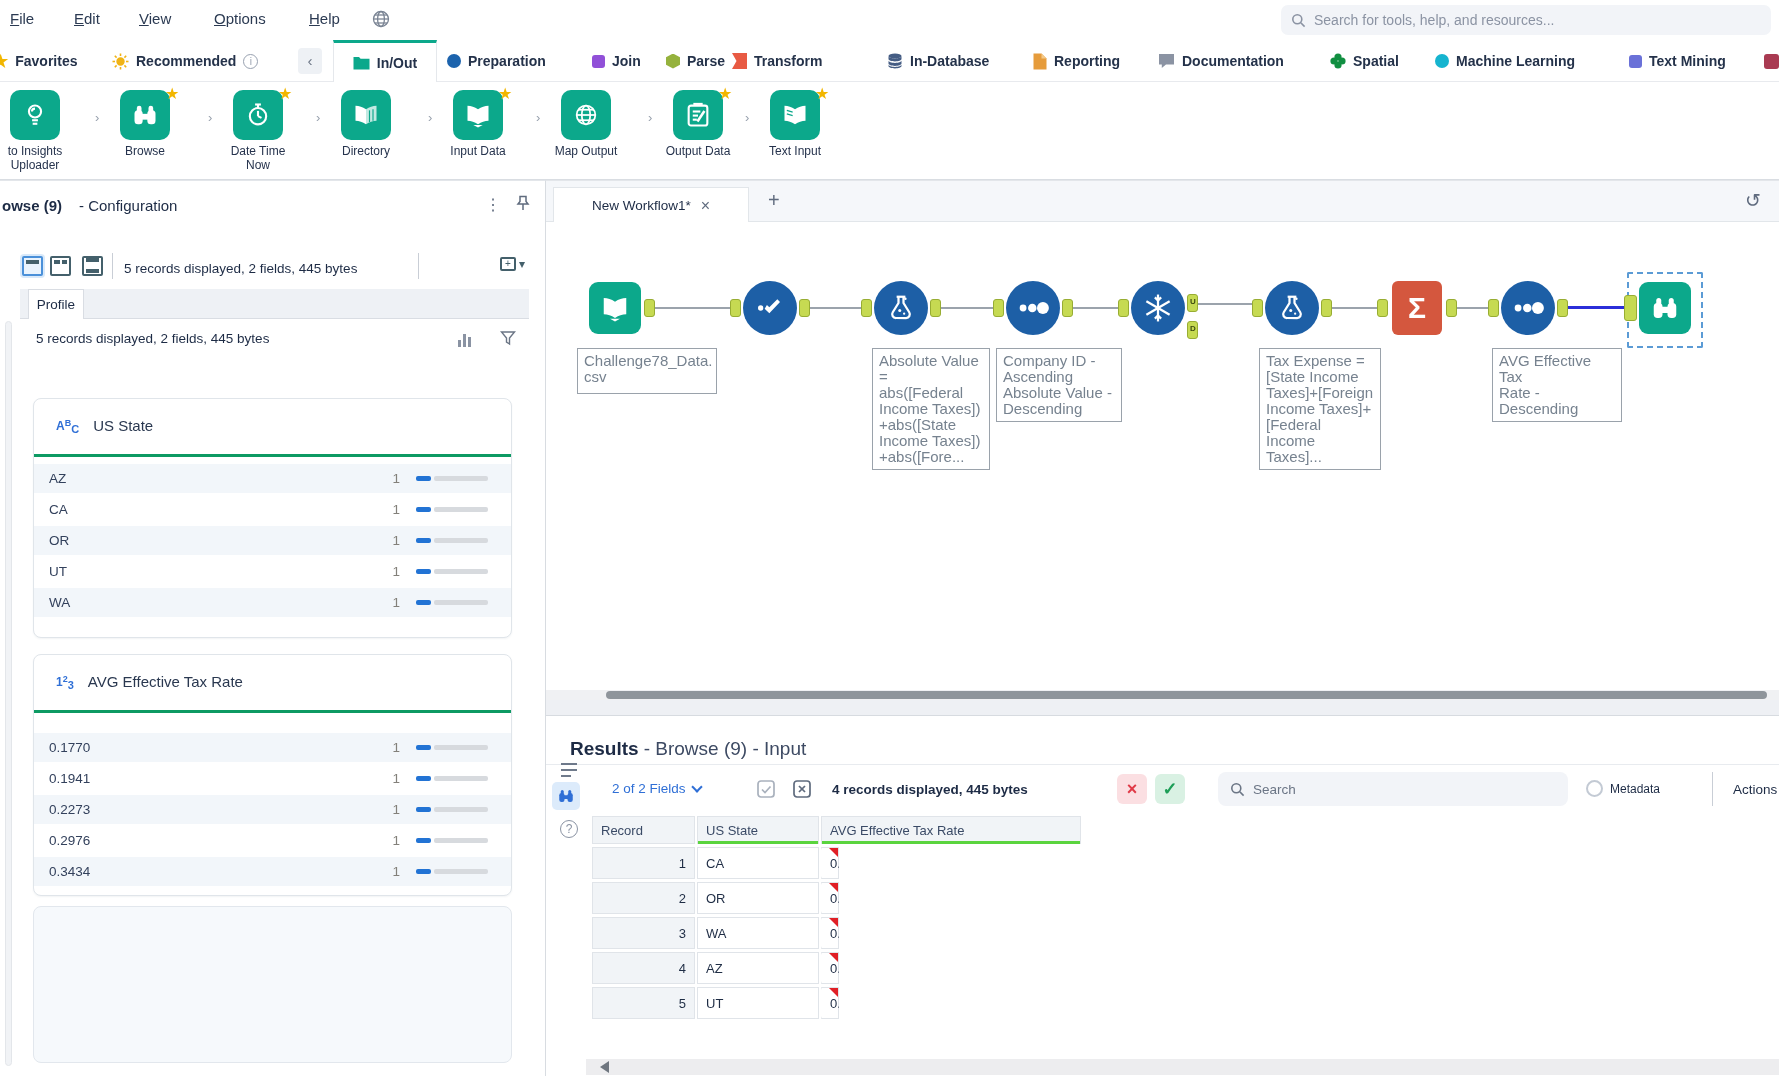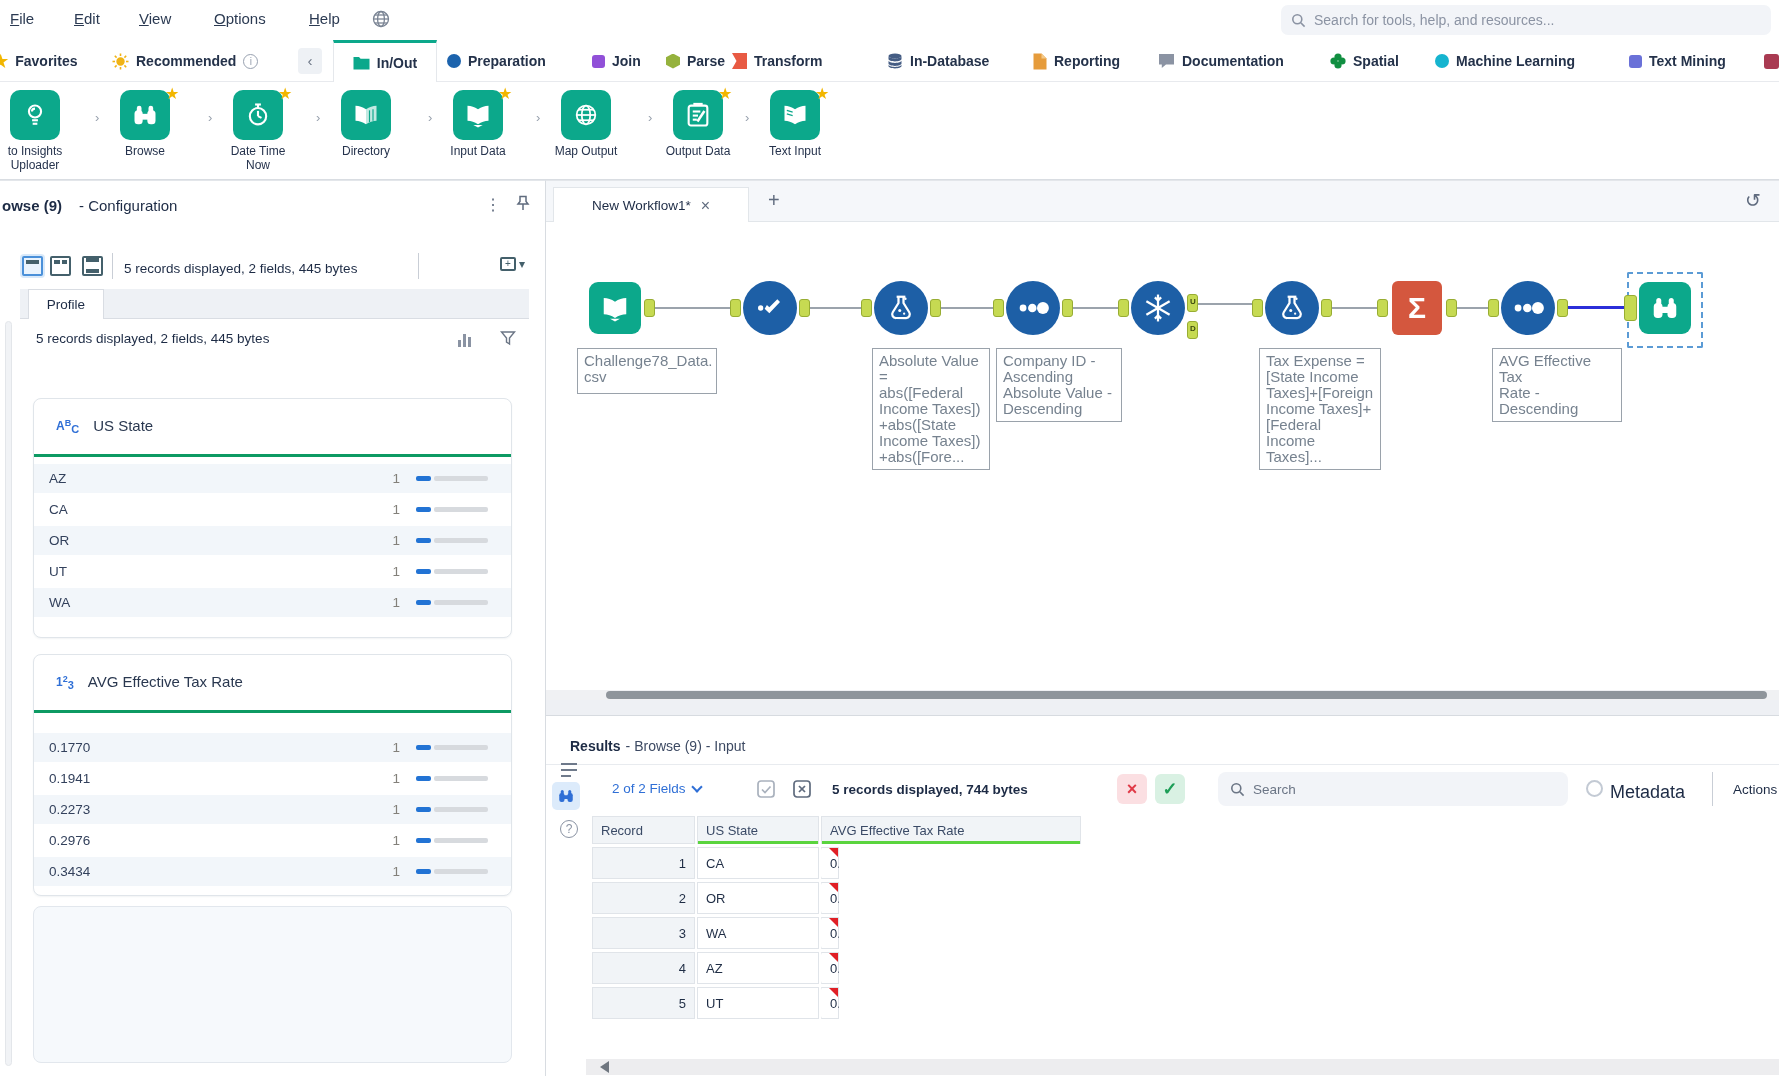--- a/index.html
+++ b/index.html
@@ -47,21 +47,21 @@
   .paneb.sel { background:#e9f3fd; border-color:#4a90d9; box-shadow:0 0 0 2px #d8e9fa; }
   .paneb .inner { position:absolute; inset:2px; border-top:4px solid #44606b; }
   .paneb .cols { position:absolute; inset:2px; display:flex; gap:2px; }
   .paneb .cols i { flex:1; border-top:4px solid #44606b; }
   .paneb .rows i { position:absolute; left:2px; right:2px; height:5px; border-top:4px solid #44606b; }
   .vdiv { position:absolute; width:1px; background:#c9ced6; }
   #cfg-summary { position:absolute; top:80px; left:124px; font-size:13.5px; color:#1d2b45; }
   #newwin-btn { position:absolute; top:76px; left:500px; color:#44606b; font-size:12px; display:flex; gap:3px; align-items:center; }
   #newwin-btn .box { width:16px; height:14px; border:2px solid #44606b; border-radius:2px; font-size:10px; line-height:10px; text-align:center; color:#44606b; }
   #profile-tabstrip { position:absolute; left:20px; right:16px; top:108px; height:30px; border-bottom:1px solid #d9dde3; background:#eef1f5; }
-  #profile-tab { position:absolute; left:8px; top:0; height:30px; width:76px; background:#fff; border:1px solid #d9dde3; border-bottom:none; display:flex; align-items:center; justify-content:center; font-size:13.5px; color:#1d2b45; }
+  #profile-tab { position:absolute; left:8px; top:0; height:30px; width:56px; background:#fff; border:1px solid #d9dde3; border-bottom:none; display:flex; align-items:center; justify-content:center; font-size:13.5px; color:#1d2b45; }
   #profile-body { position:absolute; left:20px; right:16px; top:138px; bottom:0; background:#fff; }
   #left-scroll { position:absolute; left:5px; top:140px; bottom:10px; width:7px; background:#f1f3f6; border:1px solid #e3e6ea; border-radius:4px; }
   #profile-summary { position:absolute; top:150px; left:36px; font-size:13.5px; color:#1d2b45; }
   #mini-chart { position:absolute; top:152px; left:458px; display:flex; align-items:flex-end; gap:2px; height:14px; }
   #mini-chart i { width:3px; background:#8a93a3; display:block; }
   #funnel-icon { position:absolute; top:149px; left:500px; }
 
   .fieldcard { position:absolute; left:33px; width:479px; background:#fff; border:1px solid #e0e5ea; border-radius:8px; box-shadow:0 1px 2px rgba(40,60,90,.06); }
   .fc-title { position:absolute; top:18px; left:22px; display:flex; align-items:center; gap:14px; font-size:15px; color:#2a3850; }
   .fc-line { position:absolute; top:55px; left:0; right:0; height:3px; background:#0d9a63; }
@@ -94,38 +94,38 @@
   .wire.sel { background:#2b2fd9; height:3px; top:84px; }
   .anno { position:absolute; top:126px; background:#fff; border:1px solid #9aa2ab; padding:4px 6px; font-size:15px; line-height:16px; color:#76828f; white-space:pre-line; }
   #sel-box { position:absolute; left:1081px; top:50px; width:76px; height:76px; border:2px dashed #5b9bd5; border-radius:2px; }
   #canvas-hscroll { position:absolute; left:0; right:0; top:468px; height:10px; background:#f0f1f3; }
   #canvas-hscroll .thumb { position:absolute; left:60px; right:12px; top:1px; height:8px; background:#8f959b; border-radius:4px; }
 
   #band { position:absolute; top:520px; left:0; right:0; height:15px; background:#eef0f4; }
 
   
   #results { position:absolute; top:535px; left:0; right:0; bottom:0; background:#fff; border-top:1px solid #d7dbe0; }
-  #res-header { position:absolute; top:22px; left:24px; font-size:14px; color:#1d2b45; }
+  #res-header { position:absolute; top:22px; left:24px; font-size:19px; color:#1d2b45; }
   #res-header b { font-weight:bold; }
   #res-header .rest { margin-left:5px; color:#3d4a63; }
   #res-hline { position:absolute; top:48px; left:0; right:0; height:1px; background:#e8ebef; }
   .rail-ic { position:absolute; color:#5f6b7e; }
   #rail-binoc { position:absolute; left:6px; top:66px; width:28px; height:28px; background:#dcebfb; border-radius:5px; display:flex; align-items:center; justify-content:center; }
   #rail-help { position:absolute; left:14px; top:104px; width:18px; height:18px; border:1.5px solid #8a93a3; border-radius:50%; color:#8a93a3; font-size:12px; text-align:center; line-height:16px; }
   #fields-selector { position:absolute; left:66px; top:65px; color:#2f6fd6; font-size:13.5px; display:flex; align-items:center; gap:7px; }
   .chev-down { width:8px; height:8px; border-right:2px solid #2f6fd6; border-bottom:2px solid #2f6fd6; transform:rotate(45deg); margin-top:-4px; }
   #tb-check, #tb-xbox { position:absolute; top:63px; }
   #res-summary { position:absolute; left:286px; top:66px; font-size:13.5px; font-weight:bold; color:#1d2b45; }
   #btn-red { position:absolute; left:571px; top:58px; width:30px; height:30px; background:#fbdfe2; border-radius:6px; color:#e03a47; font-size:18px; font-weight:bold; text-align:center; line-height:30px; }
   #btn-green { position:absolute; left:609px; top:58px; width:30px; height:30px; background:#d9f1e3; border-radius:6px; color:#1d9e57; font-size:18px; font-weight:bold; text-align:center; line-height:30px; }
   #res-search { position:absolute; left:672px; top:56px; width:350px; height:34px; background:#f2f4f8; border-radius:8px; display:flex; align-items:center; gap:8px; padding:0 12px; }
   #res-search input { border:0; outline:0; background:transparent; font-size:13.5px; color:#5c6678; width:100%; font-family:"Liberation Sans",sans-serif; }
   #res-search input::placeholder { color:#6b7585; }
   #radio-metadata { position:absolute; left:1040px; top:64px; width:17px; height:17px; border:2px solid #c3cad4; border-radius:50%; background:#fff; }
-  #lbl-metadata { position:absolute; left:1064px; top:66px; font-size:18px; color:#1d2b45; }
+  #lbl-metadata { position:absolute; left:1064px; top:66px; font-size:12px; color:#1d2b45; }
   #res-vdiv { position:absolute; left:1166px; top:56px; height:34px; width:1px; background:#c9ced6; }
   #lbl-actions { position:absolute; left:1187px; top:66px; font-size:13.5px; color:#1d2b45; }
 
   #rtable { position:absolute; left:46px; top:100px; display:grid; grid-template-columns:103px 122px 260px; gap:3px 2px; }
   .hcell { height:28px; background:#f1f4f7; border:1px solid #e0e4e9; font-size:13px; color:#3a4a66; display:flex; align-items:center; padding:0 8px; position:relative; }
   .hcell.green::after { content:""; position:absolute; left:0; right:0; bottom:-1px; height:3px; background:#5ad43e; }
   .ccell { height:32px; border:1px solid #e0e4e9; font-size:13px; color:#1f2d45; display:flex; align-items:center; padding:0 8px; background:#fff; position:relative; }
   .ccell.rec { background:#f1f4f7; justify-content:flex-end; }
   .ccell.flag::after { content:""; position:absolute; top:0; right:0; border-left:9px solid transparent; border-top:9px solid #e01f26; }
   #res-hscroll { position:absolute; left:40px; right:0; top:343px; height:16px; background:#ededef; }
@@ -722,21 +722,21 @@
       </span>
       <span id="tb-xbox" style="left:246px">
         <svg width="20" height="20" viewBox="0 0 20 20">
             <g fill="none" stroke="#5f6b7e" stroke-width="1.7">
               <rect x="2" y="2" width="16" height="16" rx="3"></rect>
               <line x1="7" y1="7" x2="13" y2="13"></line>
               <line x1="13" y1="7" x2="7" y2="13"></line>
             </g>
           </svg>
       </span>
-      <div id="res-summary">5 records displayed, 744 bytes</div>
+      <div id="res-summary">4 records displayed, 445 bytes</div>
       <div id="btn-red">×</div>
       <div id="btn-green">✓</div>
       <div id="res-search">
         <span class="mag">
           <svg width="15" height="15" viewBox="0 0 15 15">
               <g fill="none" stroke="#6b7585" stroke-width="1.6">
                 <circle cx="6.3" cy="6.3" r="4.5"></circle>
                 <line x1="9.8" y1="9.8" x2="13.6" y2="13.6"></line>
               </g>
             </svg>

